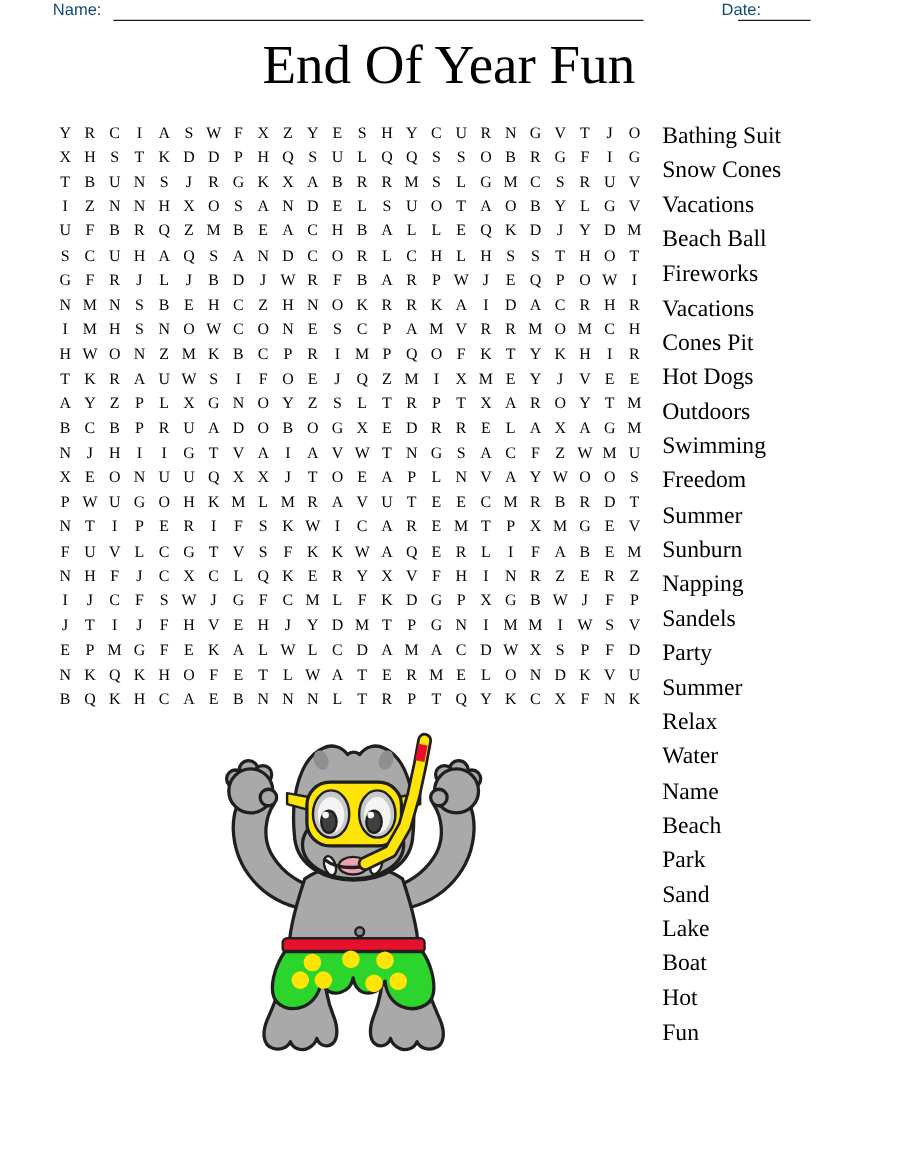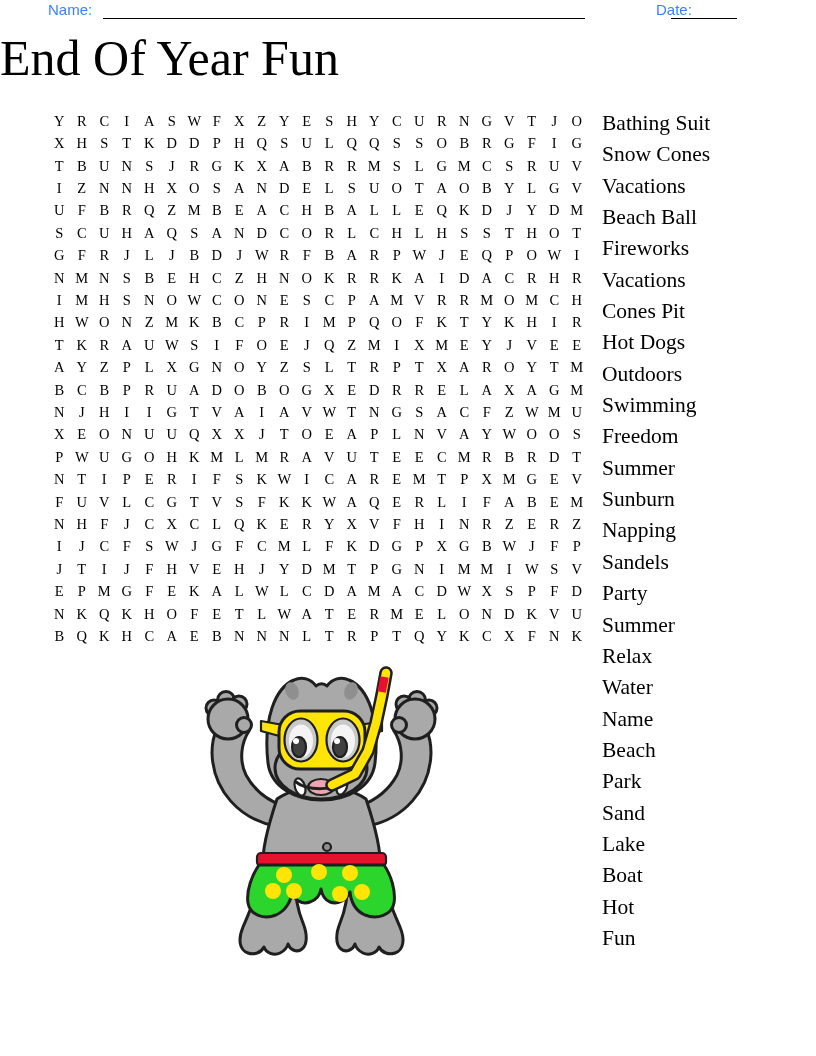--- a/index.html
+++ b/index.html
@@ -1,29 +1,29 @@
 <!DOCTYPE html>
 <html style="--c-body: #a9a9a9; --c-body-shadow: #8f8f8f; --c-outline: #1f1f1f; --c-goggles: #ffe408; --c-lens: #c9c9c9; --c-eye-white: #f4f4f4; --c-pupil: #404040; --c-snorkel: #ffe408; --c-snorkel-band: #e8112d; --c-shorts: #2bd52b; --c-shorts-dots: #ffe408; --c-waistband: #e8112d; --c-tongue: #f0a3b0; --c-tusk: #ffffff;"><head>
 <meta charset="utf-8">
 <style>
   html,body{margin:0;padding:0}
   body{width:816px;height:1056px;background:#ffffff;position:relative;overflow:hidden;
        font-family:"Liberation Serif",serif;color:#000}
   .page{position:absolute;inset:0}
 
   
-  .hdr-label{position:absolute;top:1px;font-family:"Liberation Sans",sans-serif;font-size:15px;color:#3b82f6}
+  .hdr-label{position:absolute;top:1px;font-family:"Liberation Sans",sans-serif;font-size:15px;color:#0c4a6e}
   .name-label{left:48px}
   .date-label{left:656px}
   .blank-line{position:absolute;height:0;border-bottom:1.6px solid #000}
   .name-line{left:103px;top:18px;width:482px}
   .date-line{left:671px;top:18px;width:66px}
 
   
-  .title{position:absolute;left:0;top:30px;width:100%;margin:0;
+  .title{position:absolute;left:0;top:30px;width:100%;margin:0;text-align:center;
          font-family:"Liberation Serif",serif;font-weight:400;font-size:50px;line-height:1.15;color:#000}
 
   
   .grid{position:absolute;left:48px;top:110px;display:grid;
         grid-template-columns:repeat(24,22.5px);grid-auto-rows:22.42px}
   .cell{display:flex;align-items:center;justify-content:center;
         font-family:"Liberation Serif",serif;font-size:14.5px;color:#000}
 
   
   .words{position:absolute;left:602px;top:108px}

